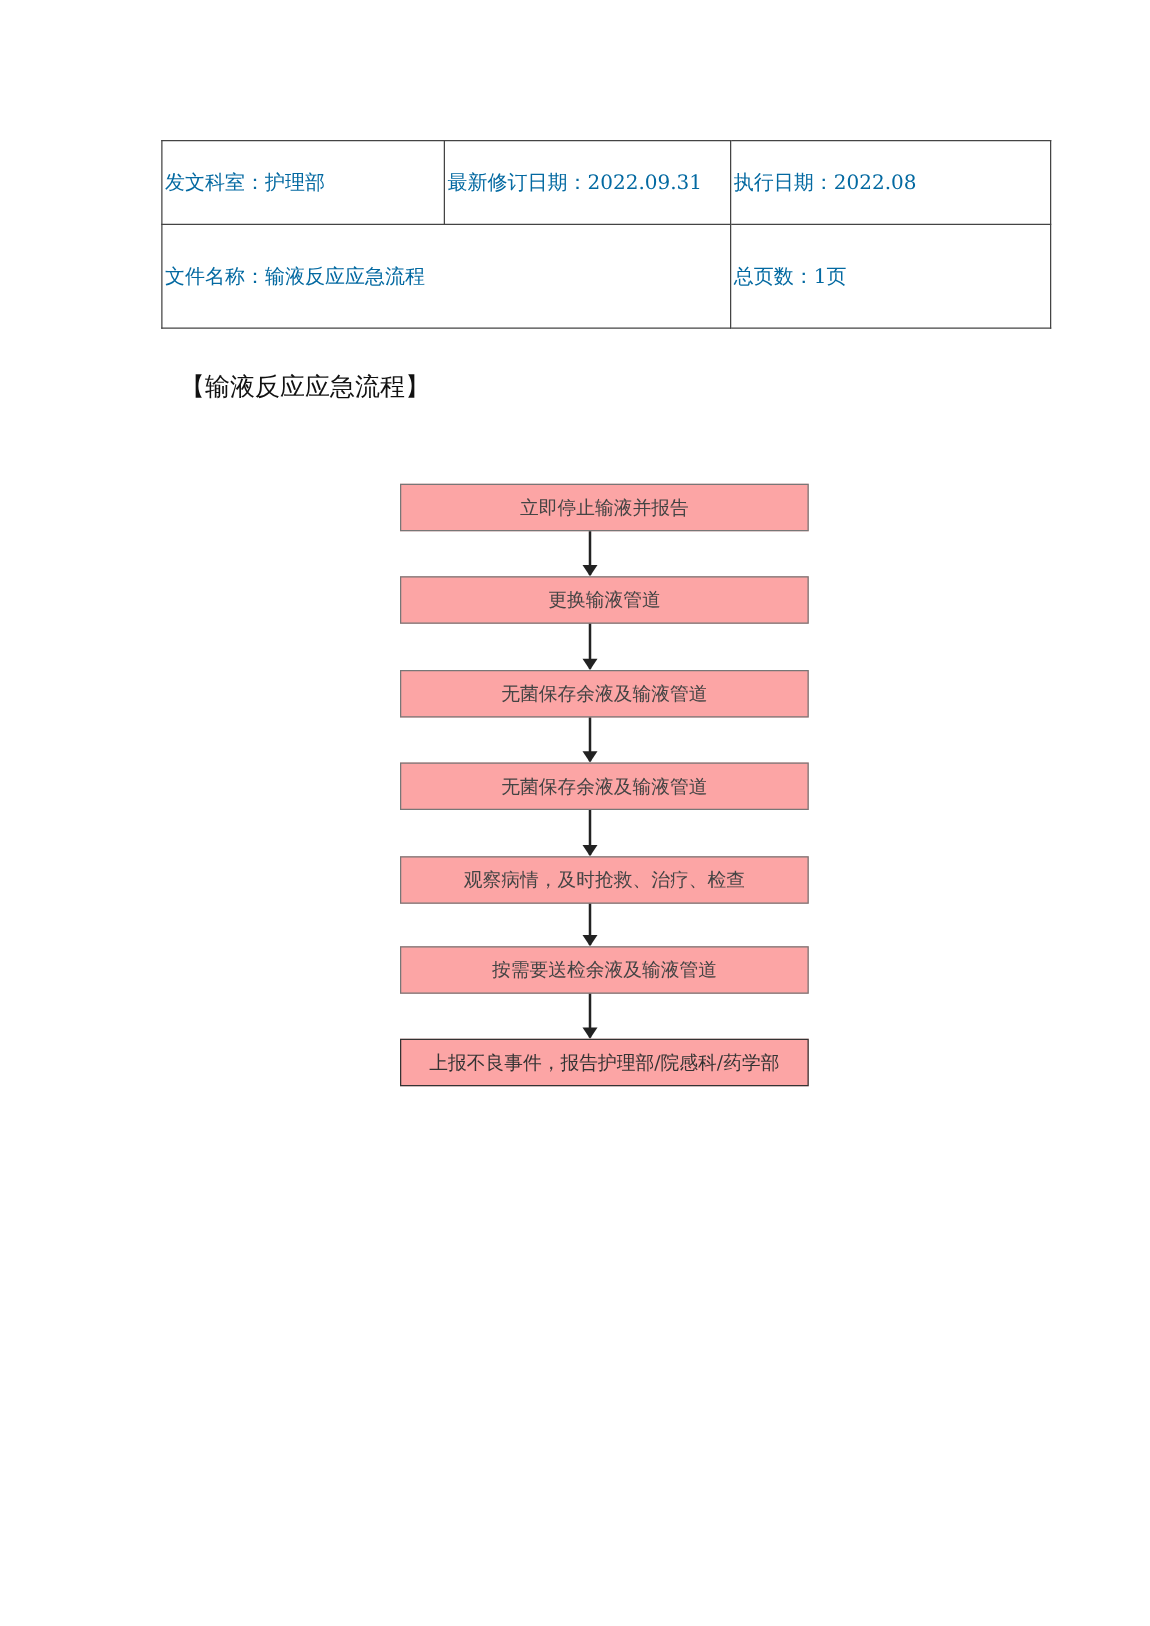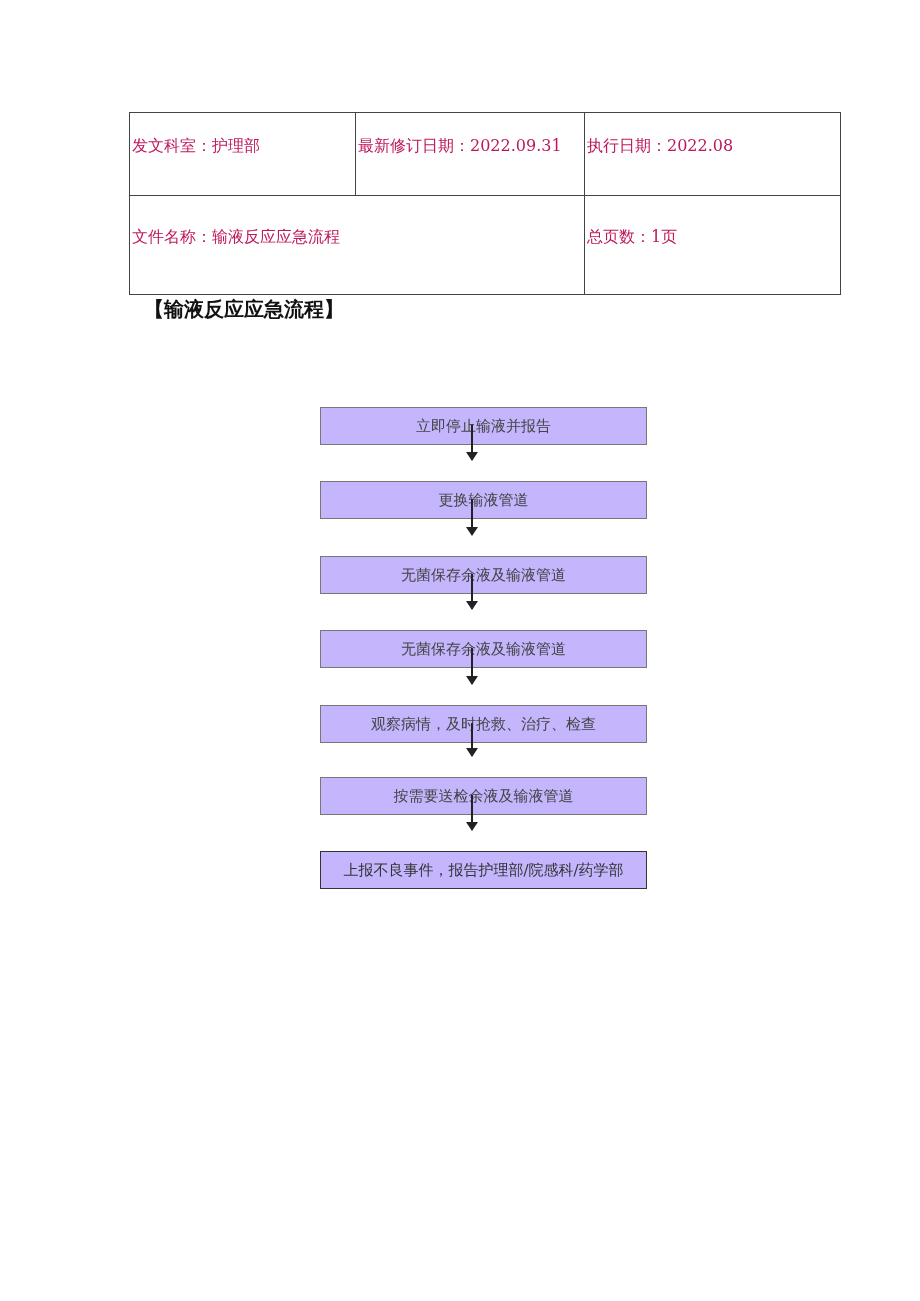--- a/index.html
+++ b/index.html
@@ -1,30 +1,30 @@
 <!DOCTYPE html>
 <html><head>
 <meta charset="utf-8">
 <style>
   html, body { margin: 0; padding: 0; background: #ffffff; }
   body { width: 920px; height: 1301px; position: relative; overflow: hidden;
          font-family: "DejaVu Serif", "Liberation Serif", serif; color: #222; }
   .hdr-table { position: absolute; left: 129px; top: 112px; width: 711px; height: 150px;
                border-collapse: collapse; table-layout: fixed; }
-  .hdr-table td { border: 1.5px solid #444; padding: 0 0 16px 2px; font-size: 16px; color: #be185d;
+  .hdr-table td { border: 1.5px solid #444; padding: 0 0 0 2px; font-size: 16px; color: #0369a1;
                   vertical-align: middle; white-space: nowrap; overflow: hidden; }
   .hdr-table tr.r1 td { height: 66px; }
   .hdr-table tr.r2 td { height: 82px; }
   .hdr-table td.c3 { border-left-color: #888; margin-left: 32px; }
-  .section-title { position: absolute; left: 144px; top: 296px; font-size: 20px; font-weight: bold;
+  .section-title { position: absolute; left: 144px; top: 296px; font-size: 20px; font-weight: normal;
                    font-family: "DejaVu Sans", "Liberation Sans", sans-serif; color: #111; letter-spacing: 0px; }
   .flow { position: absolute; left: 320px; top: 387px; width: 327px; }
   .box { position: absolute; left: 0; width: 325px; height: 36px; border: 1.2px solid #777;
          display: flex; align-items: center; justify-content: center; font-size: 15px; color: #444;
-         background: #c4b5fd; box-sizing: content-box; margin-top: 20px; }
+         background: #fca5a5; box-sizing: content-box; }
   .box.last { border: 1.6px solid #333; color: #333; }
   .arrow { position: absolute; left: 151px; width: 2px; background: #222; }
   .arrow::after { content: ""; position: absolute; left: -5px; bottom: -1px; width: 0; height: 0;
                   border-left: 6px solid transparent; border-right: 6px solid transparent;
                   border-top: 9px solid #222; }
 </style>
 </head>
 <body>
 
 <table class="hdr-table">

